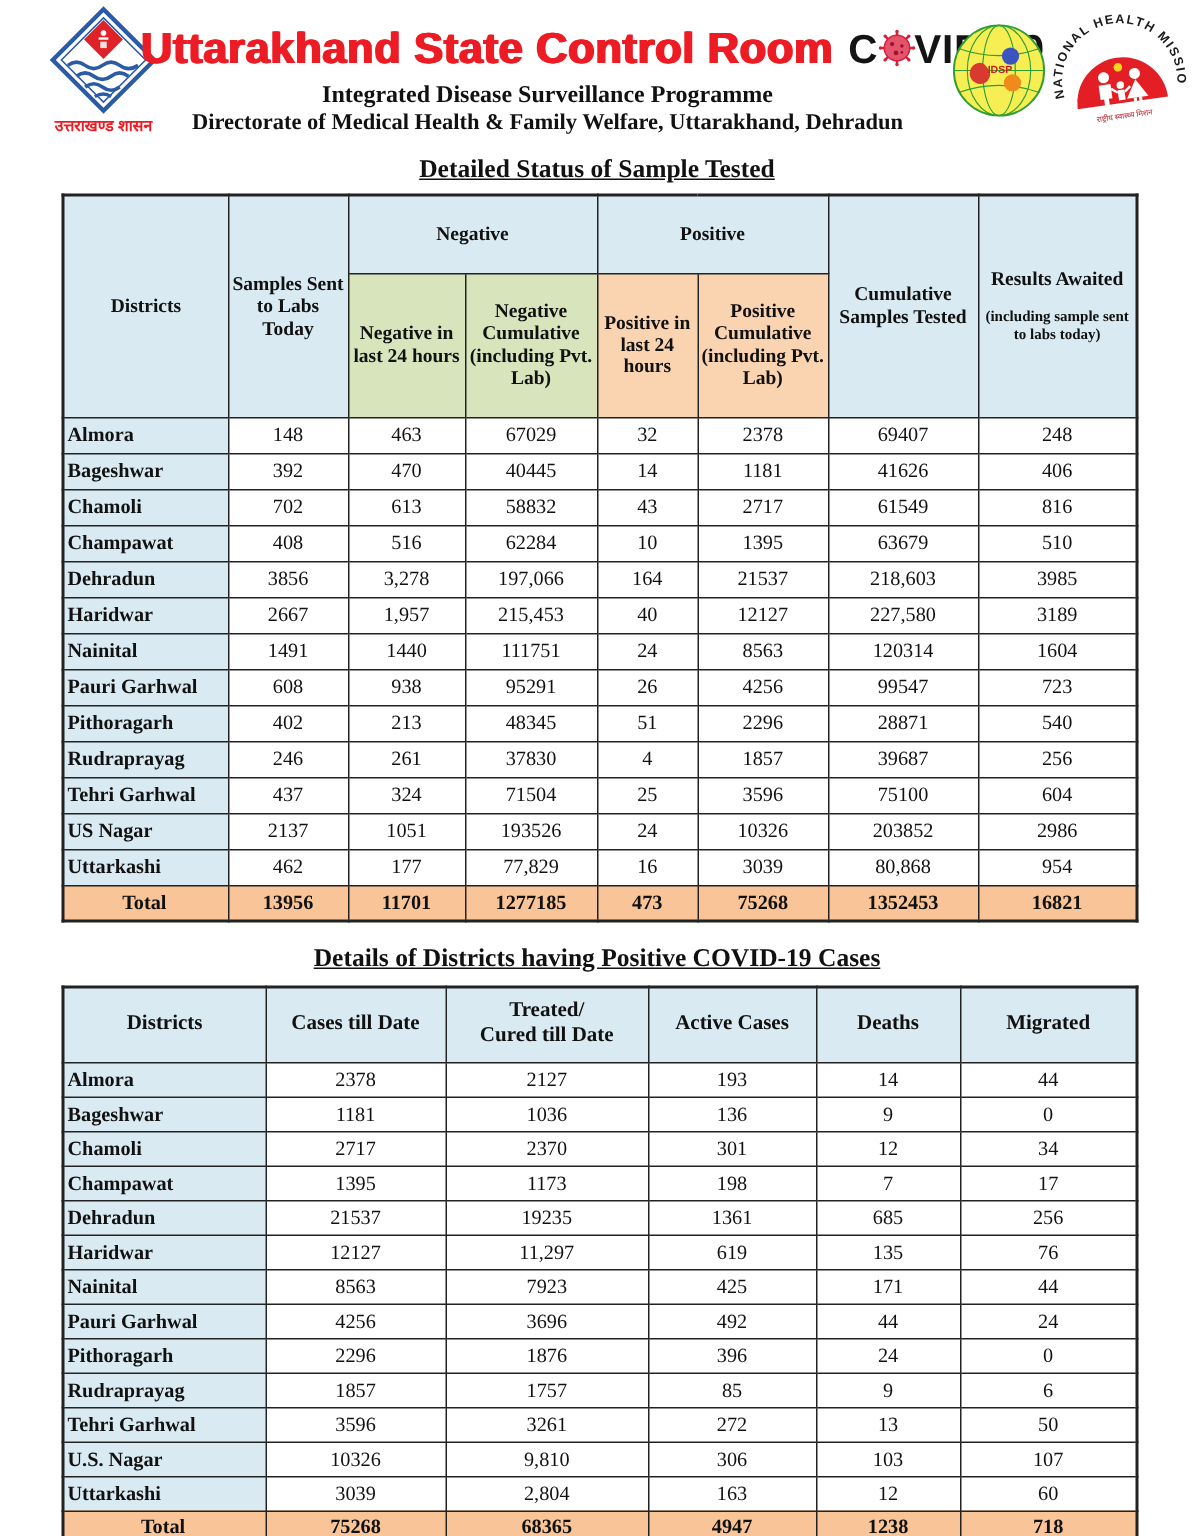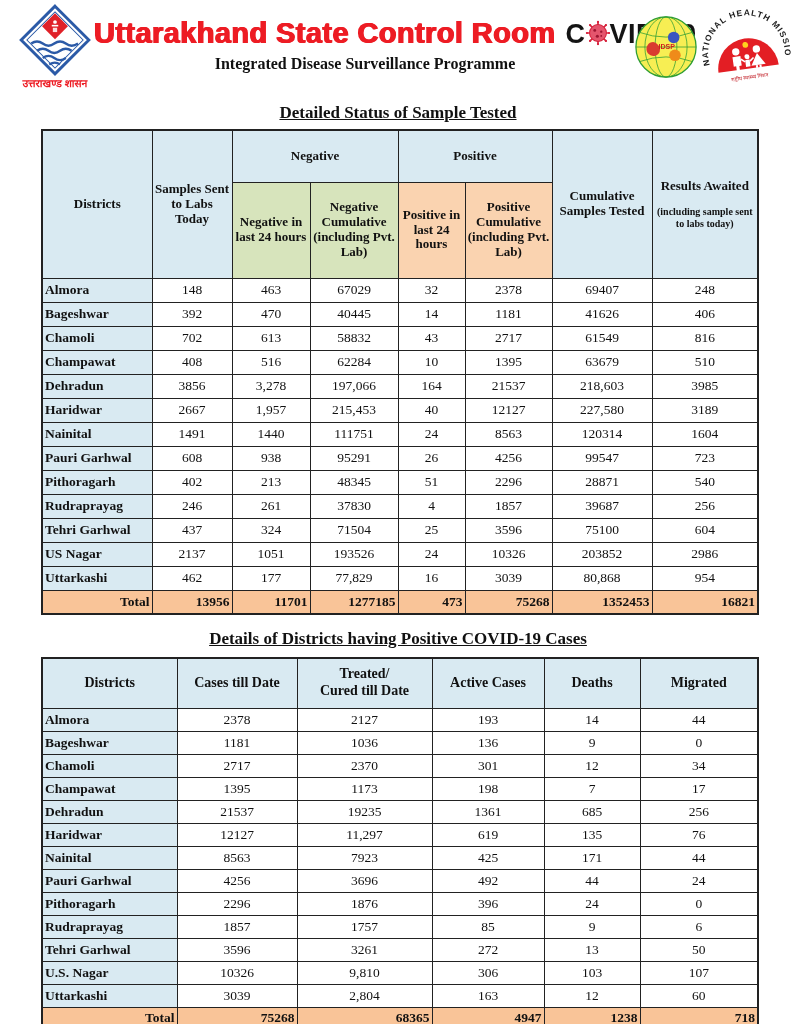--- a/index.html
+++ b/index.html
@@ -4,21 +4,21 @@
 <style>
   * { margin:0; padding:0; box-sizing:border-box; }
   html,body { width:796px; height:1024px; background:#fff; }
   body { font-family:"Liberation Serif", serif; color:#111; overflow:hidden; }
 
   .page { position:relative; width:796px; height:1024px; background:#fff; }
 
   
   .masthead { position:relative; height:98px; }
 
-  .uk-logo { position:absolute; left:11px; top:4px; width:88px; text-align:center; }
+  .uk-logo { position:absolute; left:25px; top:4px; width:88px; text-align:center; }
   .uk-logo svg { display:block; margin:0 auto; }
   .uk-caption { font-family:"Liberation Sans", sans-serif; font-size:10.5px; font-weight:bold;
                 color:var(--title-red); margin-top:0; white-space:nowrap; }
 
   .title-block { position:absolute; left:94px; top:16px; width:542px; text-align:center; }
   .title-row { white-space:nowrap; line-height:34px; }
   .main-title { font-family:"Liberation Sans", sans-serif; font-weight:bold; font-size:29px;
                 color:var(--title-red); letter-spacing:0.4px;
                 text-shadow:0.7px 0 var(--title-red), -0.7px 0 var(--title-red); }
   .covid-wordmark { font-family:"Liberation Sans", sans-serif; font-weight:bold; font-size:27px;
@@ -46,21 +46,21 @@
   .t1 thead th { font-size:13px; line-height:1.15; padding:2px 2px; }
   .t1 thead tr.row2 th { height:96px; }
   th.neg { background:var(--negative-green); }
   th.pos { background:var(--positive-peach); }
   .awaited-note { display:block; font-size:10px; font-weight:bold; line-height:1.15; margin-top:12px; }
 
   .t1 tbody td { height:24px; font-size:13.5px; padding:1px 2px; }
   .t2 tbody td { height:23px; font-size:13.5px; padding:1px 2px; }
   td.dist { background:var(--header-blue); text-align:left; padding-left:7px;
             font-weight:bold; font-size:13.5px; }
-  tr.total-row td { background:var(--total-peach); font-weight:bold; text-align:right; }
+  tr.total-row td { background:var(--total-peach); font-weight:bold; text-align:center; }
   tr.total-row td:first-child { padding-left:0; }
 
   .t2 thead th { height:50px; font-size:14px; white-space:pre-line; line-height:1.2; padding:2px 4px; }
 </style>
 </head>
 <body>
 
 <div class="page">
 
   <header class="masthead">
@@ -103,20 +103,21 @@
               <circle cx="20" cy="3" r="1.7" fill="#d6203a"></circle>
               <circle cx="32.2" cy="7.8" r="1.7" fill="#d6203a"></circle>
               <circle cx="20" cy="20" r="13" fill="#e4556d" stroke="#d6203a" stroke-width="1.6"></circle>
               <circle cx="15" cy="16" r="2.2" fill="#9c1430"></circle>
               <circle cx="25" cy="18" r="1.8" fill="#9c1430"></circle>
               <circle cx="19" cy="25" r="2.4" fill="#9c1430"></circle>
               <circle cx="25" cy="24.5" r="1.4" fill="#9c1430"></circle>
             </svg><span>VID-19</span></span>
       </div>
       <div class="subtitle1">Integrated Disease Surveillance Programme</div>
+      <div class="subtitle2">Directorate of Medical Health &amp; Family Welfare, Uttarakhand, Dehradun</div>
     </div>
 
     <div class="idsp-logo">
       <svg width="64" height="64" viewBox="0 0 100 100">
         <circle cx="50" cy="50" r="47" fill="#f7ee53" stroke="#2f9e33" stroke-width="2"></circle>
         <ellipse cx="50" cy="50" rx="17" ry="47" fill="none" stroke="#2f9e33" stroke-width="1.2"></ellipse>
         <ellipse cx="50" cy="50" rx="33" ry="47" fill="none" stroke="#2f9e33" stroke-width="1.2"></ellipse>
         <line x1="3" y1="50" x2="97" y2="50" stroke="#2f9e33" stroke-width="1.2"></line>
         <path d="M8,27 Q50,42 92,27" fill="none" stroke="#2f9e33" stroke-width="1.2"></path>
         <path d="M8,73 Q50,58 92,73" fill="none" stroke="#2f9e33" stroke-width="1.2"></path>

